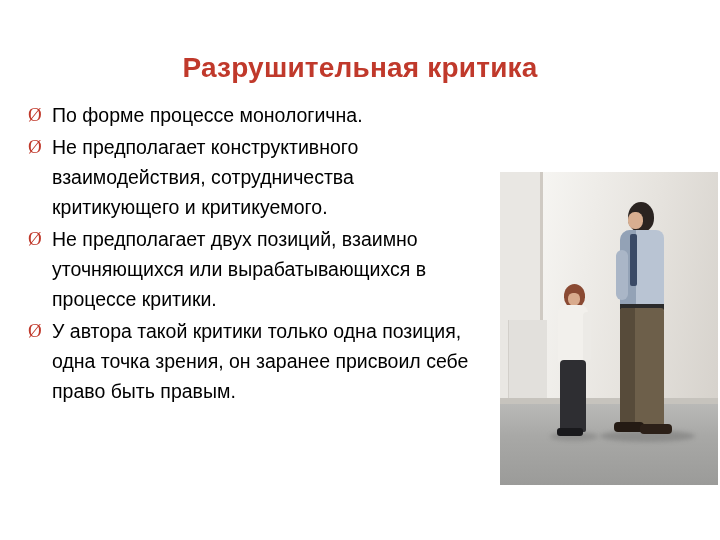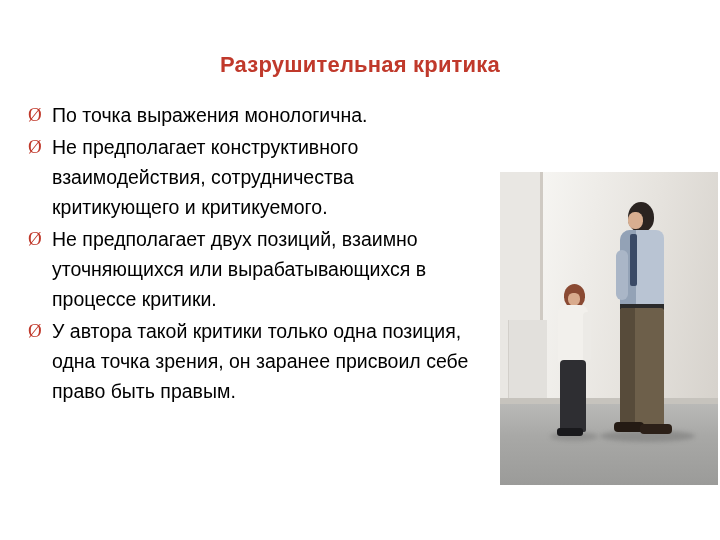--- a/index.html
+++ b/index.html
@@ -18,21 +18,21 @@
     width: 720px;
     height: 540px;
     background: #ffffff;
   }
   .slide-title {
     position: absolute;
     left: 0;
     top: 52px;
     width: 720px;
     text-align: center;
-    font-size: 22px;
+    font-size: 28px;
     font-weight: bold;
     color: #C0392B;
     letter-spacing: 0.2px;
     font-family: "Liberation Sans", sans-serif;
   }
   .bullet-list {
     position: absolute;
     left: 28px;
     top: 100px;
     width: 452px;
@@ -248,21 +248,21 @@
 </head>
 <body>
 
 <div class="slide">
 
   <div class="slide-title">Разрушительная критика</div>
 
   <ul class="bullet-list">
     <li class="bullet-item">
       <span class="bullet-marker">Ø</span>
-      <span class="bullet-text">По точка выражения монологична.</span>
+      <span class="bullet-text">По форме процессе монологична.</span>
     </li>
     <li class="bullet-item">
       <span class="bullet-marker">Ø</span>
       <span class="bullet-text">Не предполагает конструктивного взаимодействия, сотрудничества критикующего и критикуемого.</span>
     </li>
     <li class="bullet-item">
       <span class="bullet-marker">Ø</span>
       <span class="bullet-text">Не предполагает двух позиций, взаимно уточняющихся или вырабатывающихся в процессе критики.</span>
     </li>
     <li class="bullet-item">

